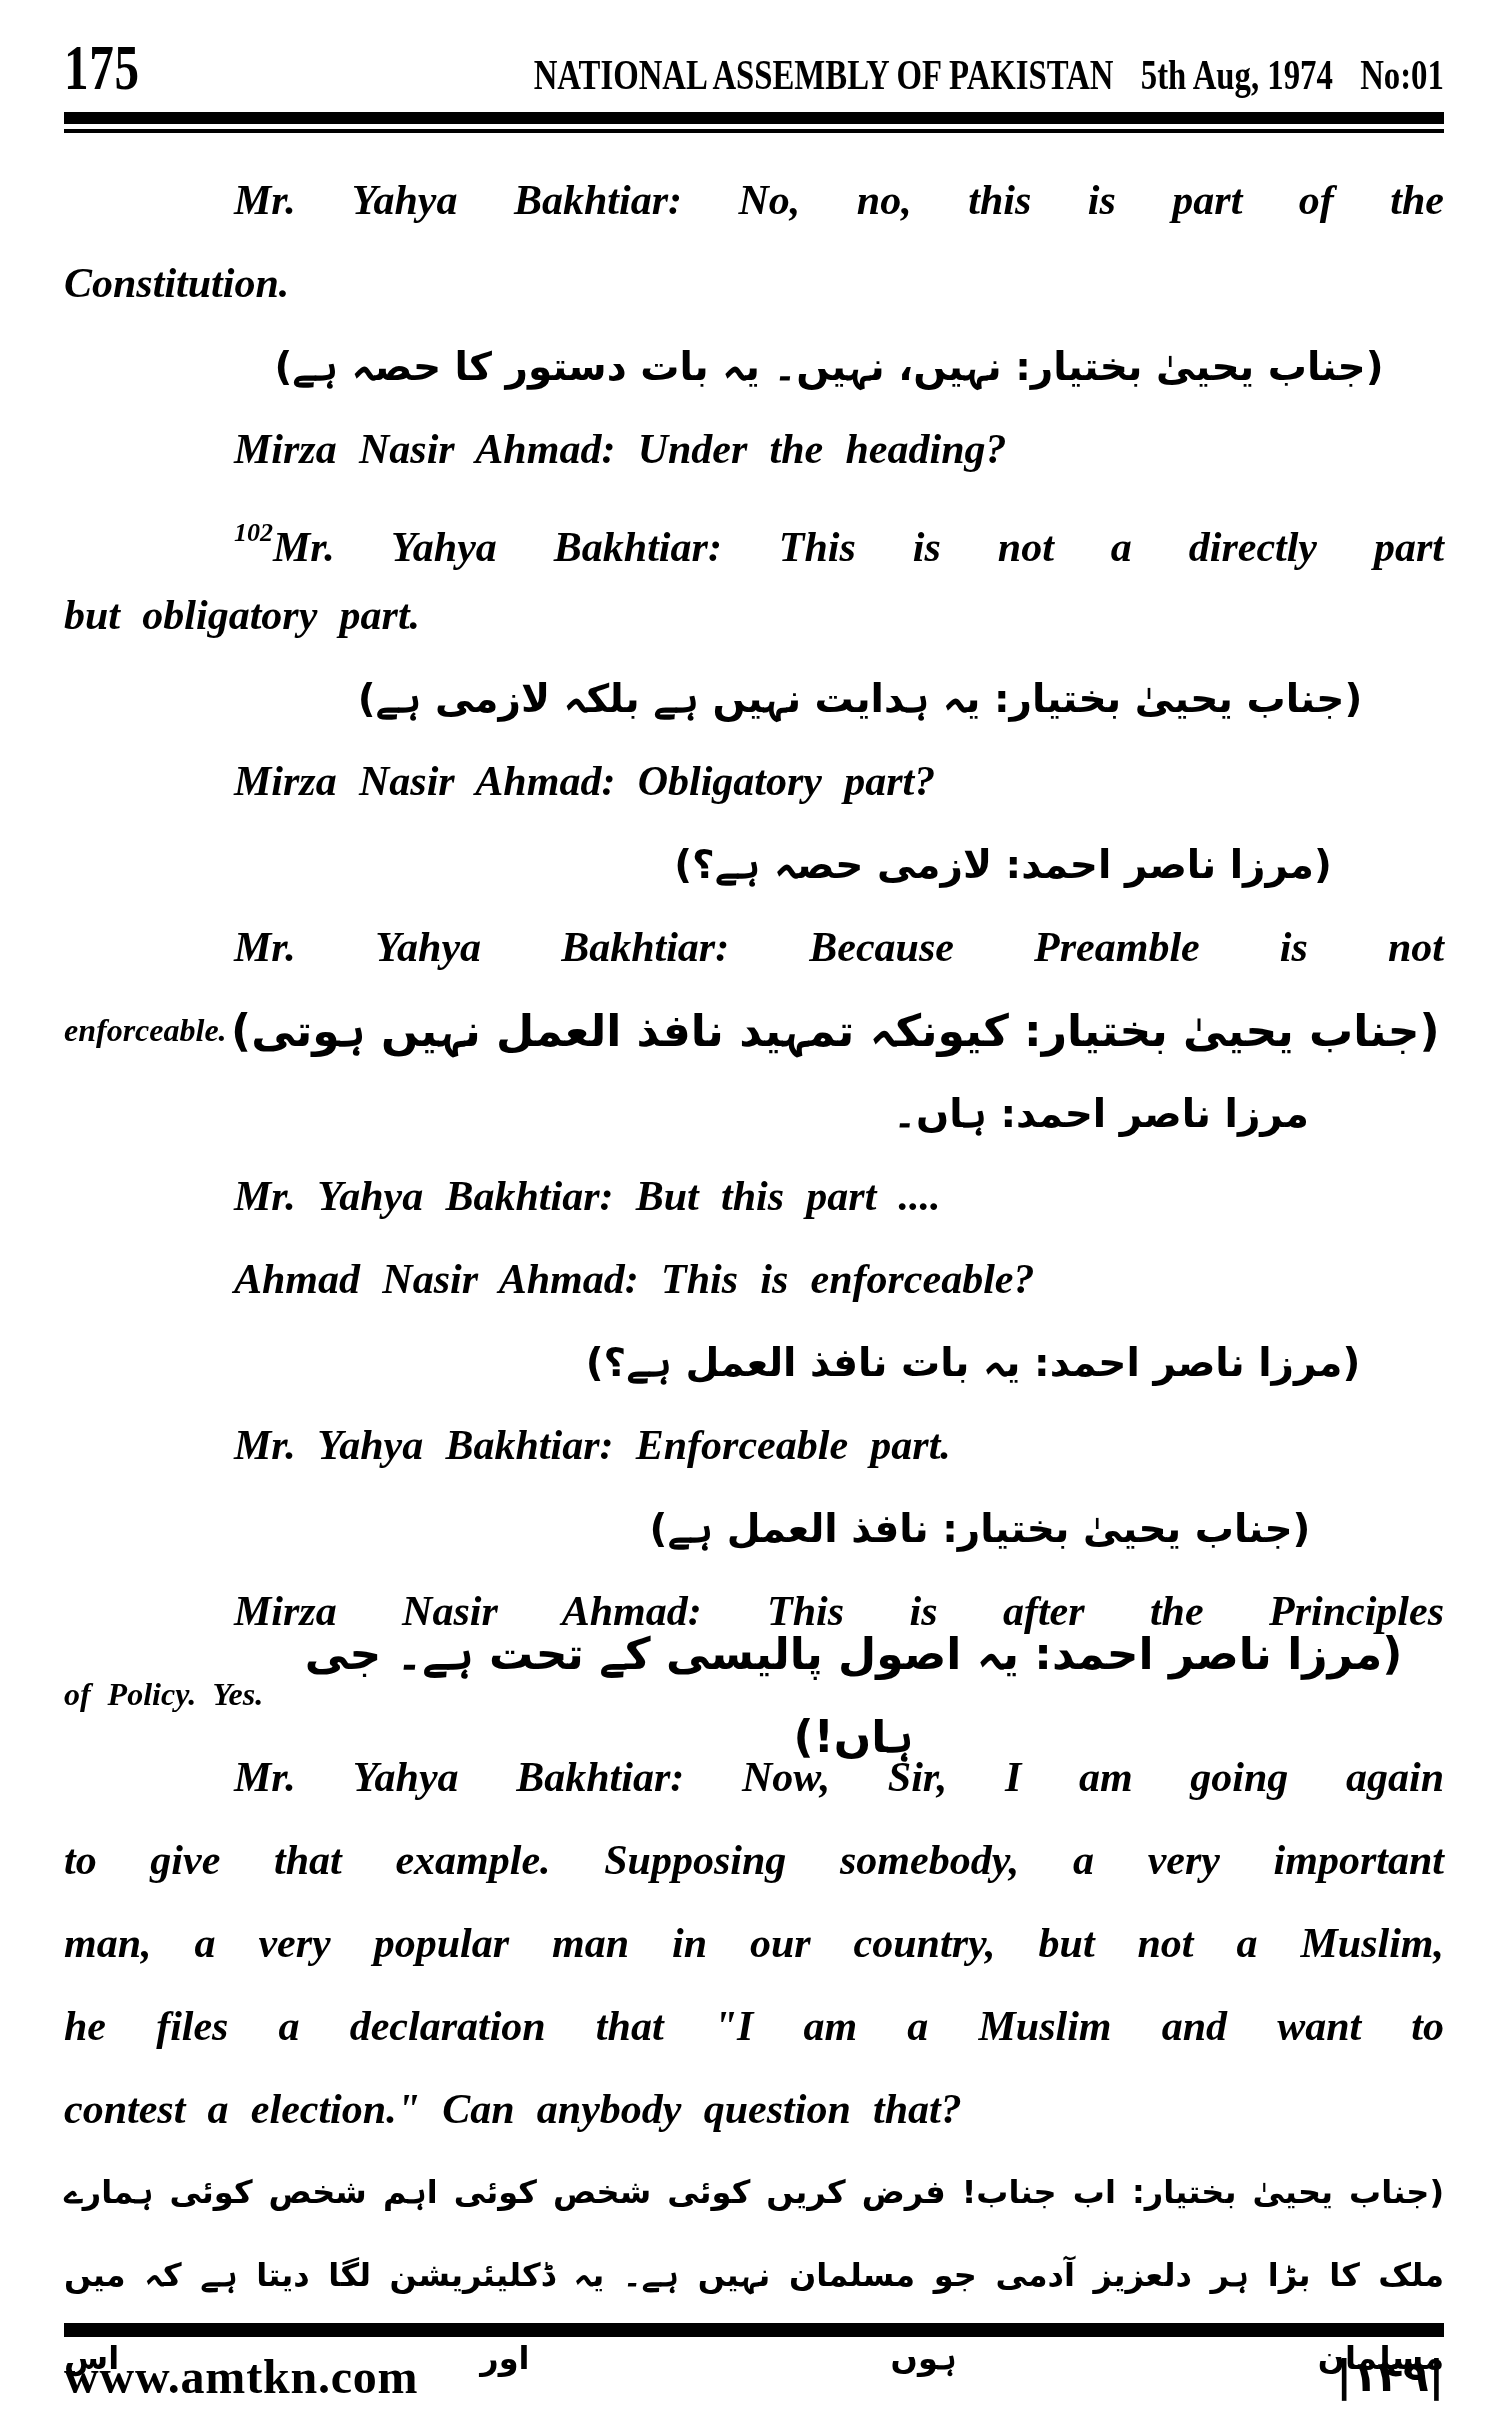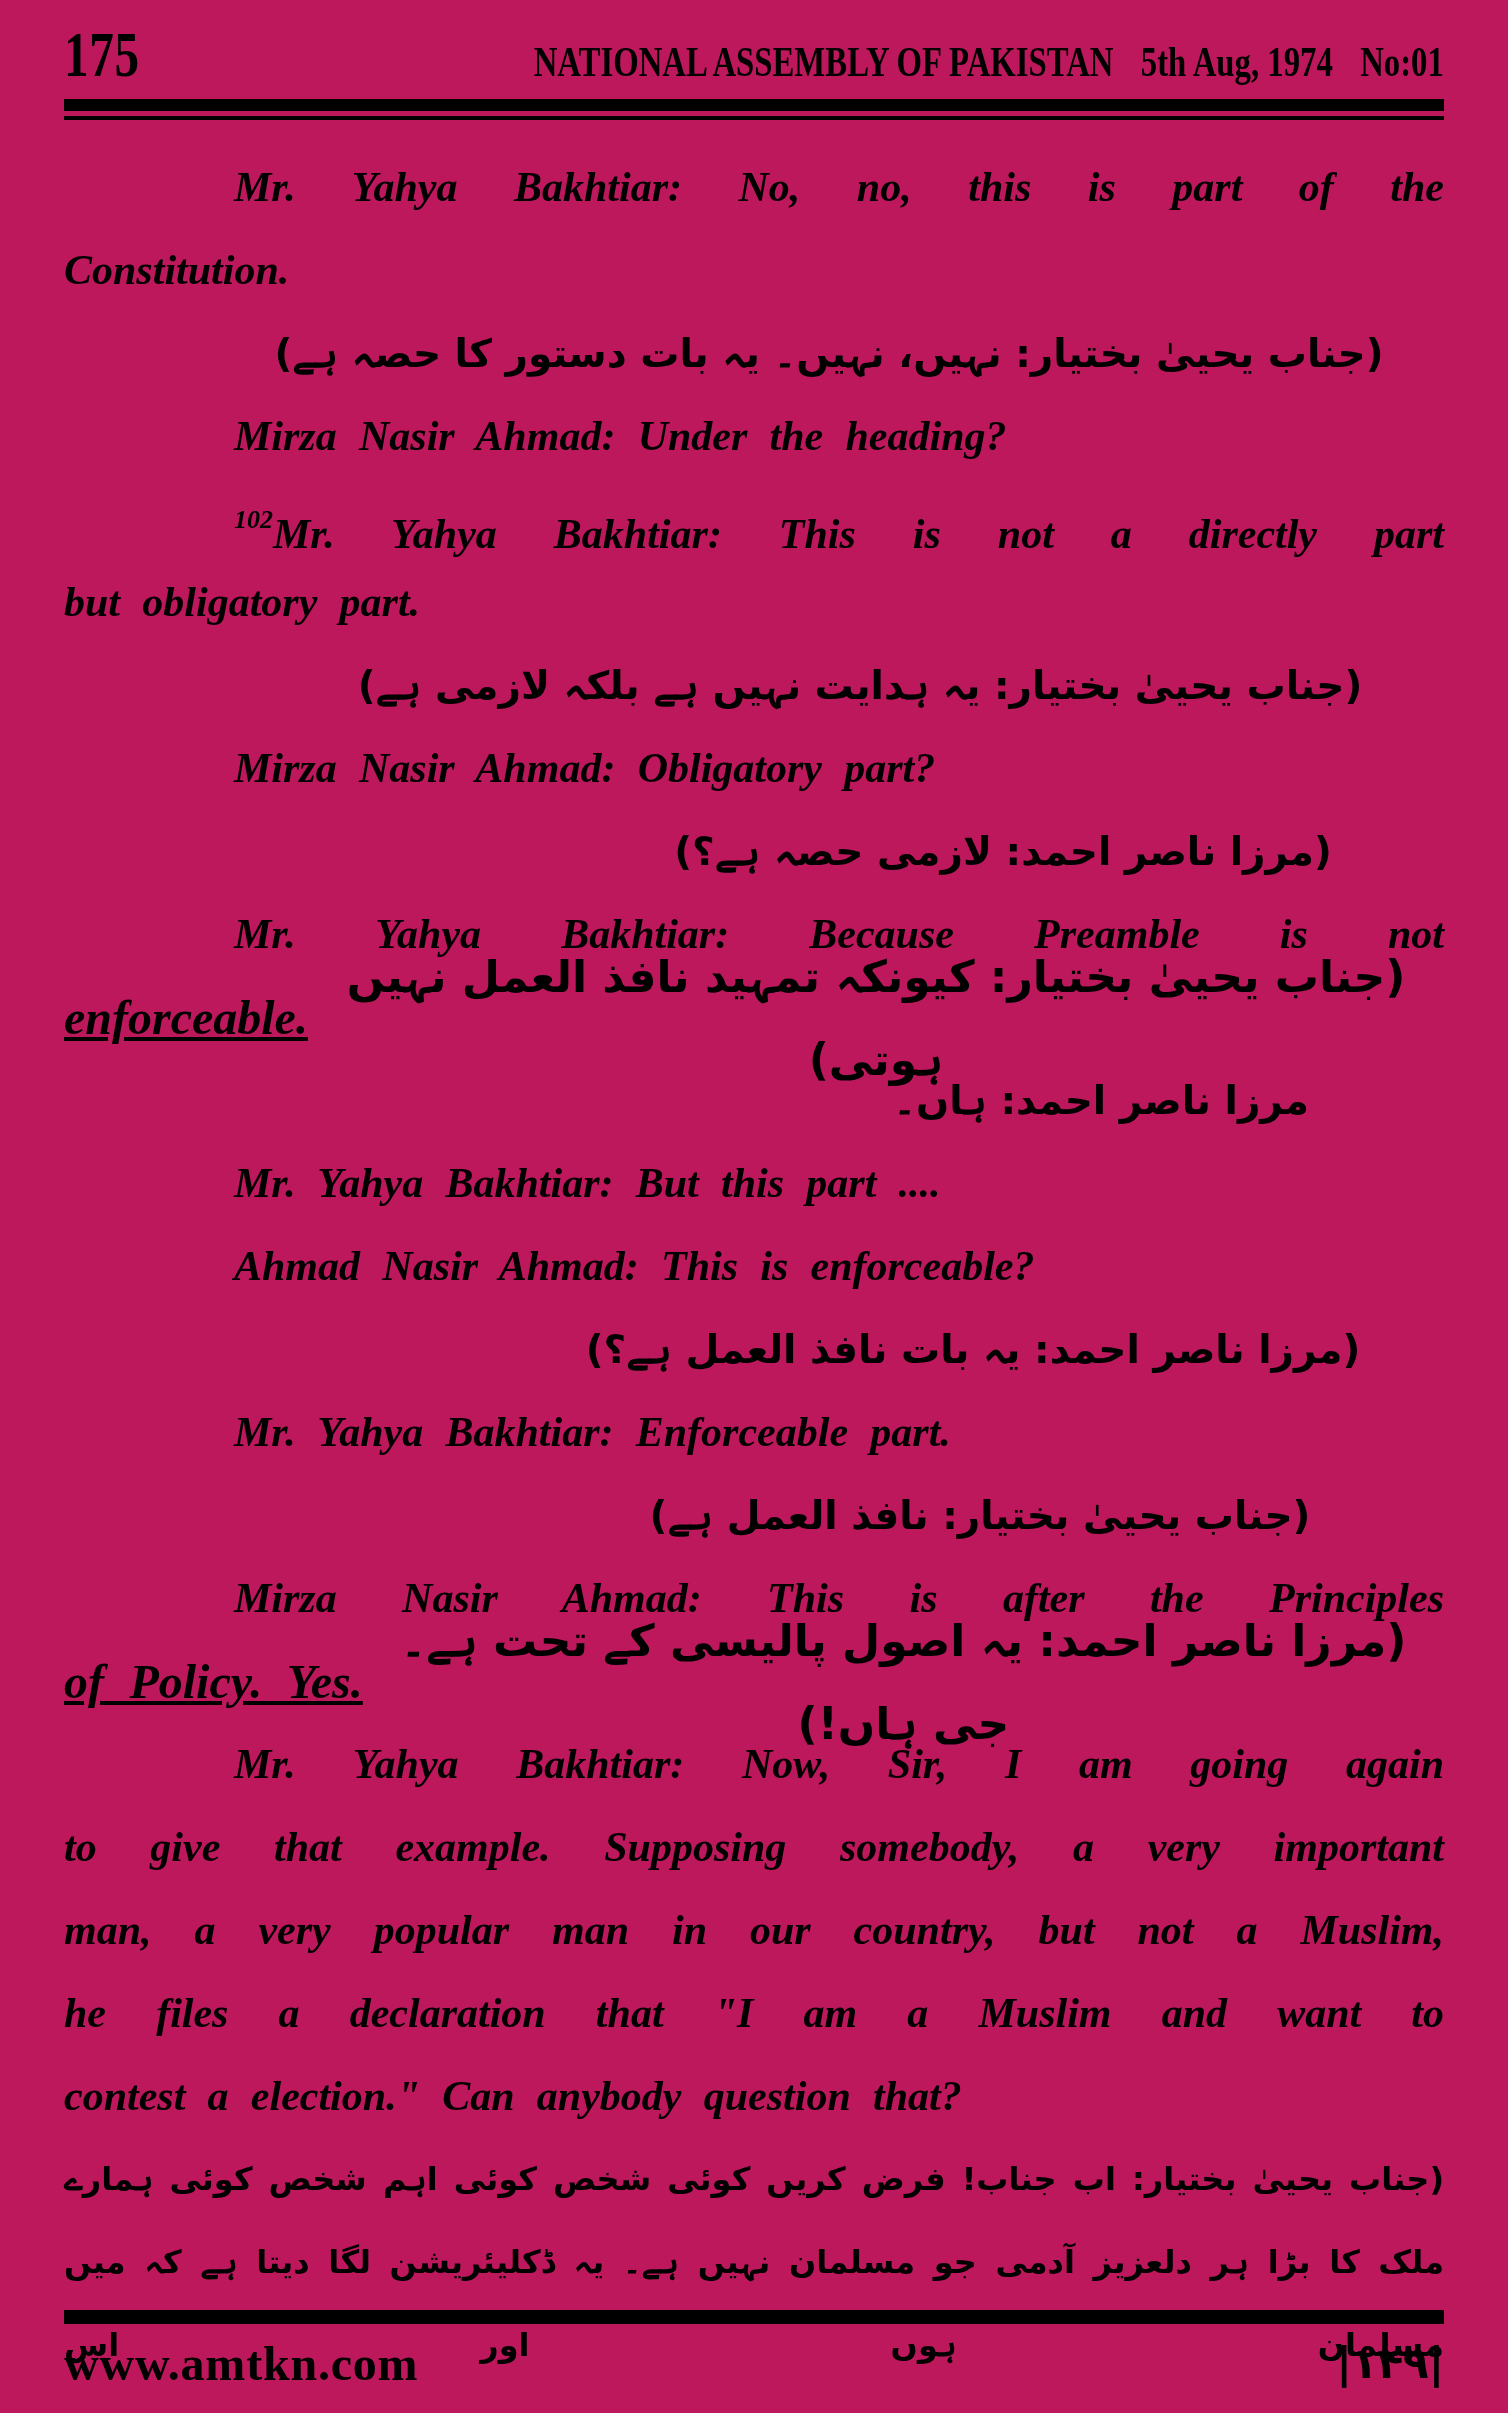--- a/index.html
+++ b/index.html
@@ -1,21 +1,21 @@
 <!DOCTYPE html>
 <html style="font-size:12px"><head>
 <meta charset="utf-8">
 <style>
   html,body{margin:0;padding:0;background:#888;}
   .page{
     position:relative;
     width:1508px;height:2413px;
-    background:#be185d;color:#000;
+    background:#ffffff;color:#000;
     box-sizing:border-box;
-    padding:18px 64px 0 64px;
+    padding:31px 64px 0 64px;
     overflow:hidden;
     font-family:"Liberation Serif", serif;
   }
   
   .hdr{display:flex;align-items:baseline;height:75px;}
   .pagenum{
     font-weight:700;font-size:63px;line-height:75px;
     transform:scaleX(0.78);transform-origin:left bottom;
     letter-spacing:0.8px;
   }
@@ -49,21 +49,21 @@
   .tx300{transform:translateX(226px);}
   .tx330{transform:translateX(249px);}
   .tx460{transform:translateX(347px);}
   .u-full{
     font-size:32px;white-space:normal;
     text-align:justify;text-align-last:justify;
   }
   .mixed{display:flex;align-items:center;}
   .mixed .en-part{
     flex:none;font-family:"Liberation Serif", serif;
-    font-style:italic;font-weight:700;font-size:48px;word-spacing:0.28em;text-decoration:underline;
+    font-style:italic;font-weight:700;font-size:32px;word-spacing:0.28em;
   }
   .mixed .ur-part{
     flex:1;text-align:center;direction:rtl;
     font-family:"DejaVu Sans", sans-serif;font-weight:700;font-size:44px;
   }
   
   .footer-rule{height:14.3px;background:#000;margin-top:6px;}
   .ftr{
     display:flex;justify-content:space-between;align-items:center;
     margin-top:12px;font-weight:700;font-size:48px;letter-spacing:0.8px;

